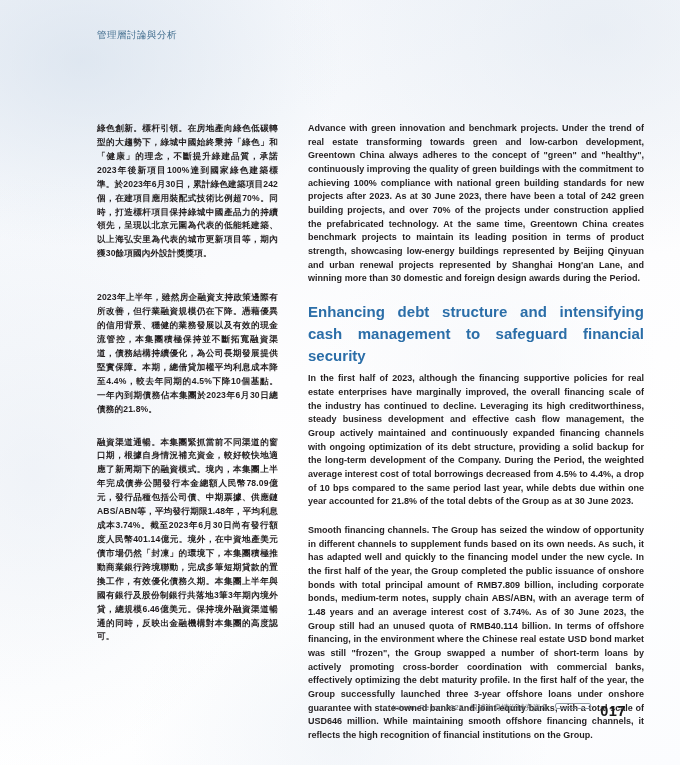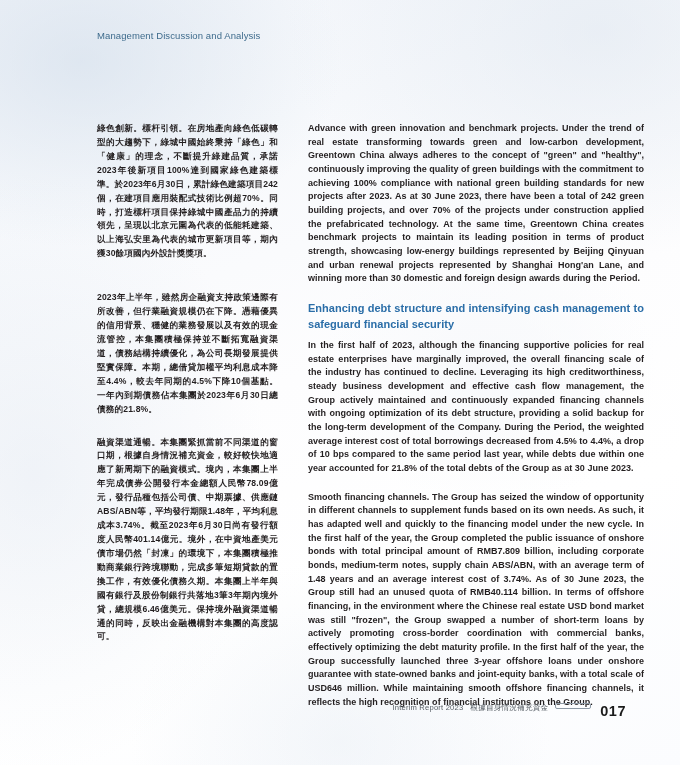--- a/index.html
+++ b/index.html
@@ -85,21 +85,21 @@
     margin: 0 0 9px 0;
     letter-spacing: 0.3px;
   }
   .subhead-zh .sp {
     display: inline-block;
     width: 11px;
   }
   .subhead-en {
     color: #2b6ea8;
     font-weight: bold;
-    font-size: 11px;
+    font-size: 15px;
     line-height: 1.45;
     margin: 14px 0 6px 0;
   }
   .gap-block {
     height: 11px;
   }
   .footer {
     position: absolute;
     right: 54px;
     bottom: 46px;
@@ -132,21 +132,21 @@
     margin-left: 2px;
   }
 </style>
 </head>
 <body>
 
 <div class="page">
   <div class="texture"></div>
 
   <div class="header">
-    <div class="en">Management Discussion and Analysis</div>
+    <div class="zh">管理層討論與分析</div>
   </div>
 
   <div class="col col-zh">
     <p class="para para-zh">綠色創新。標杆引領。在房地產向綠色低碳轉型的大趨勢下，綠城中國始終秉持「綠色」和「健康」的理念，不斷提升綠建品質，承諾2023年後新項目100%達到國家綠色建築標準。於2023年6月30日，累計綠色建築項目242個，在建項目應用裝配式技術比例超70%。同時，打造標杆項目保持綠城中國產品力的持續領先，呈現以北京元圍為代表的低能耗建築、以上海弘安里為代表的城市更新項目等，期內獲30餘項國內外設計獎獎項。</p>
     <div class="gap-block"></div>
     <p class="para para-zh">2023年上半年，雖然房企融資支持政策邊際有所改善，但行業融資規模仍在下降。憑藉優異的信用背景、穩健的業務發展以及有效的現金流管控，本集團積極保持並不斷拓寬融資渠道，債務結構持續優化，為公司長期發展提供堅實保障。本期，總借貸加權平均利息成本降至4.4%，較去年同期的4.5%下降10個基點。一年內到期債務佔本集團於2023年6月30日總債務的21.8%。</p>
     <p class="para para-zh">融資渠道通暢。本集團緊抓當前不同渠道的窗口期，根據自身情況補充資金，較好較快地適應了新周期下的融資模式。境內，本集團上半年完成債券公開發行本金總額人民幣78.09億元，發行品種包括公司債、中期票據、供應鏈ABS/ABN等，平均發行期限1.48年，平均利息成本3.74%。截至2023年6月30日尚有發行額度人民幣401.14億元。境外，在中資地產美元債市場仍然「封凍」的環境下，本集團積極推動商業銀行跨境聯動，完成多筆短期貸款的置換工作，有效優化債務久期。本集團上半年與國有銀行及股份制銀行共落地3筆3年期內境外貸，總規模6.46億美元。保持境外融資渠道暢通的同時，反映出金融機構對本集團的高度認可。</p>
   </div>
 
   <div class="col col-en">

